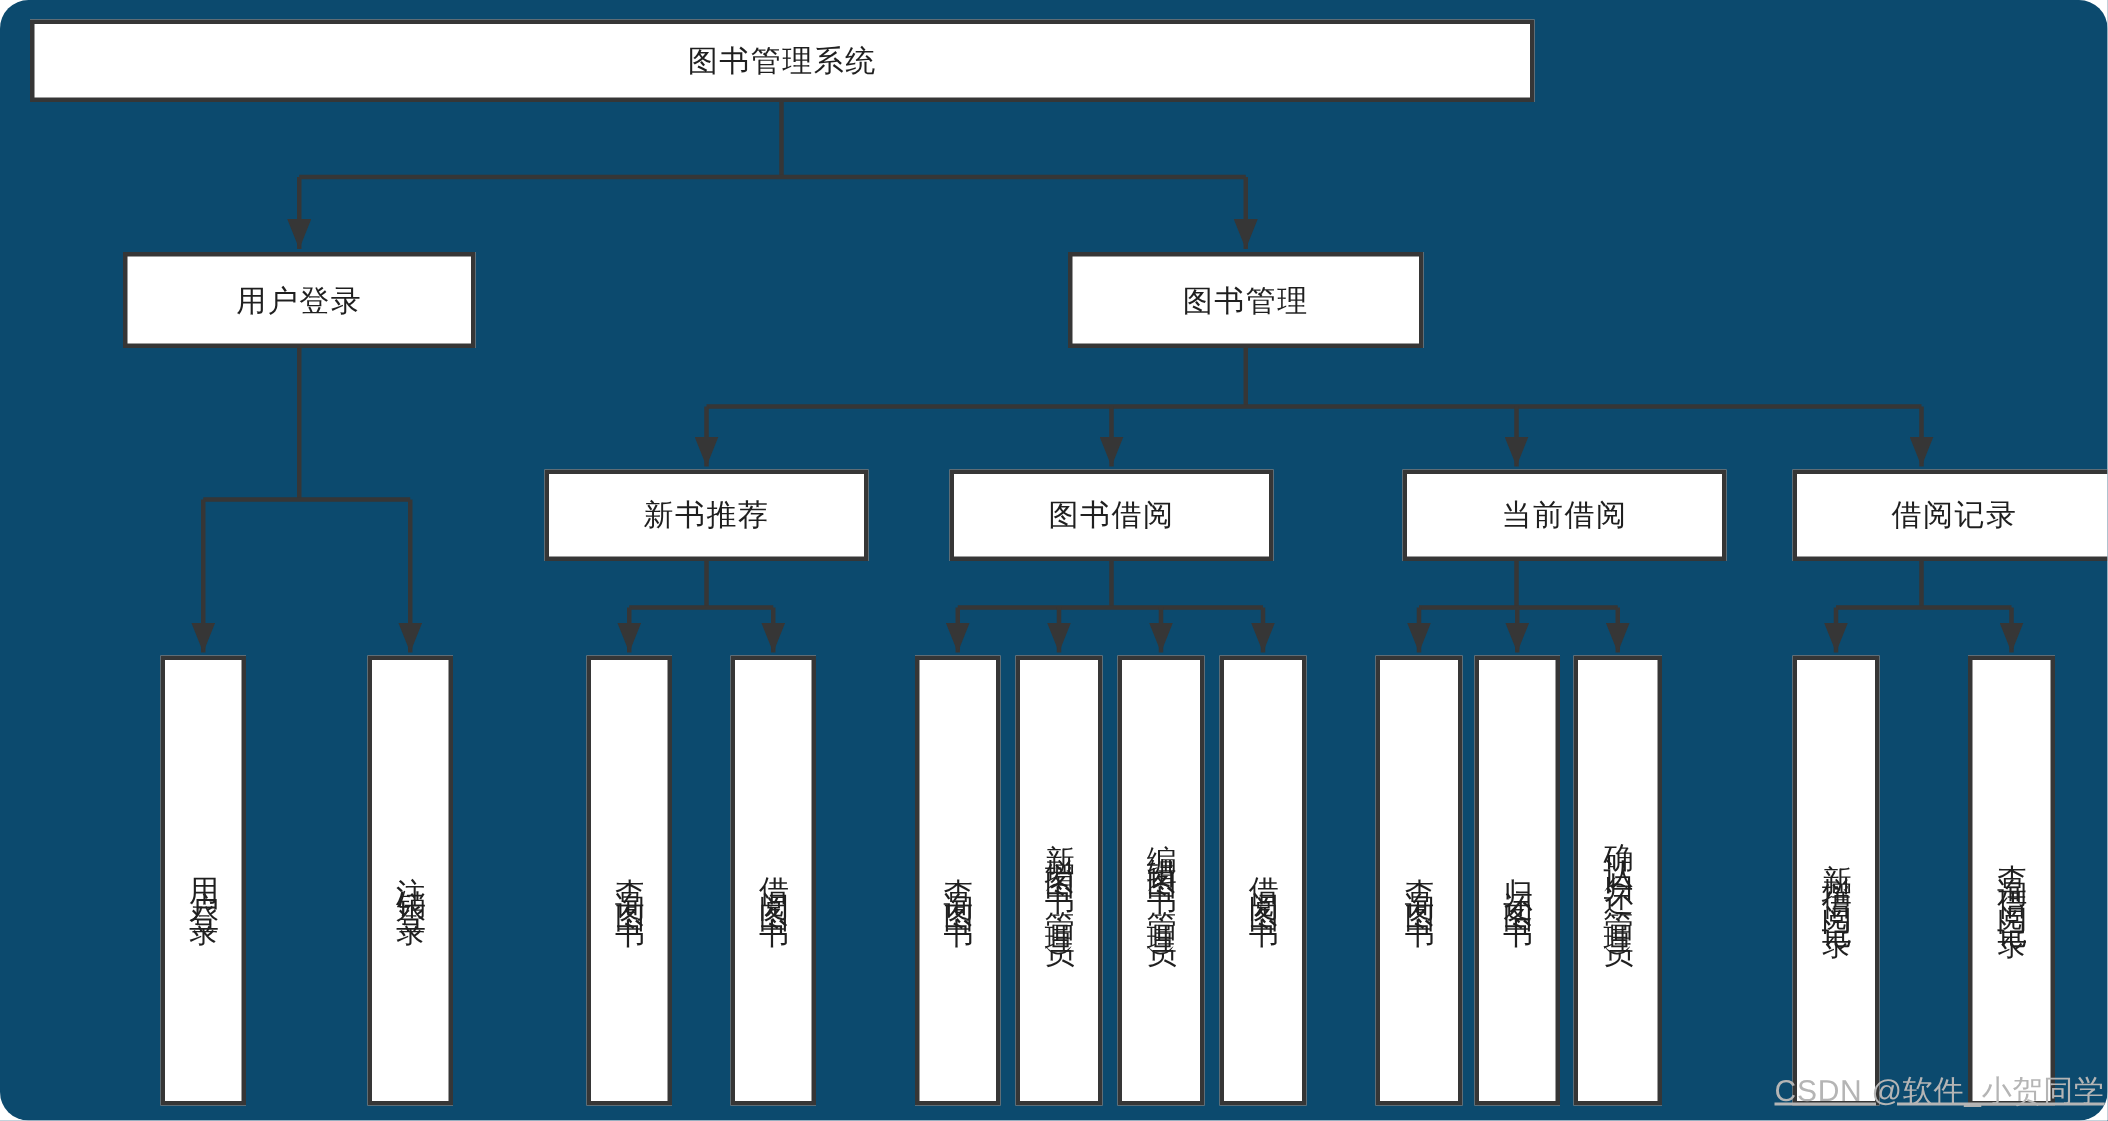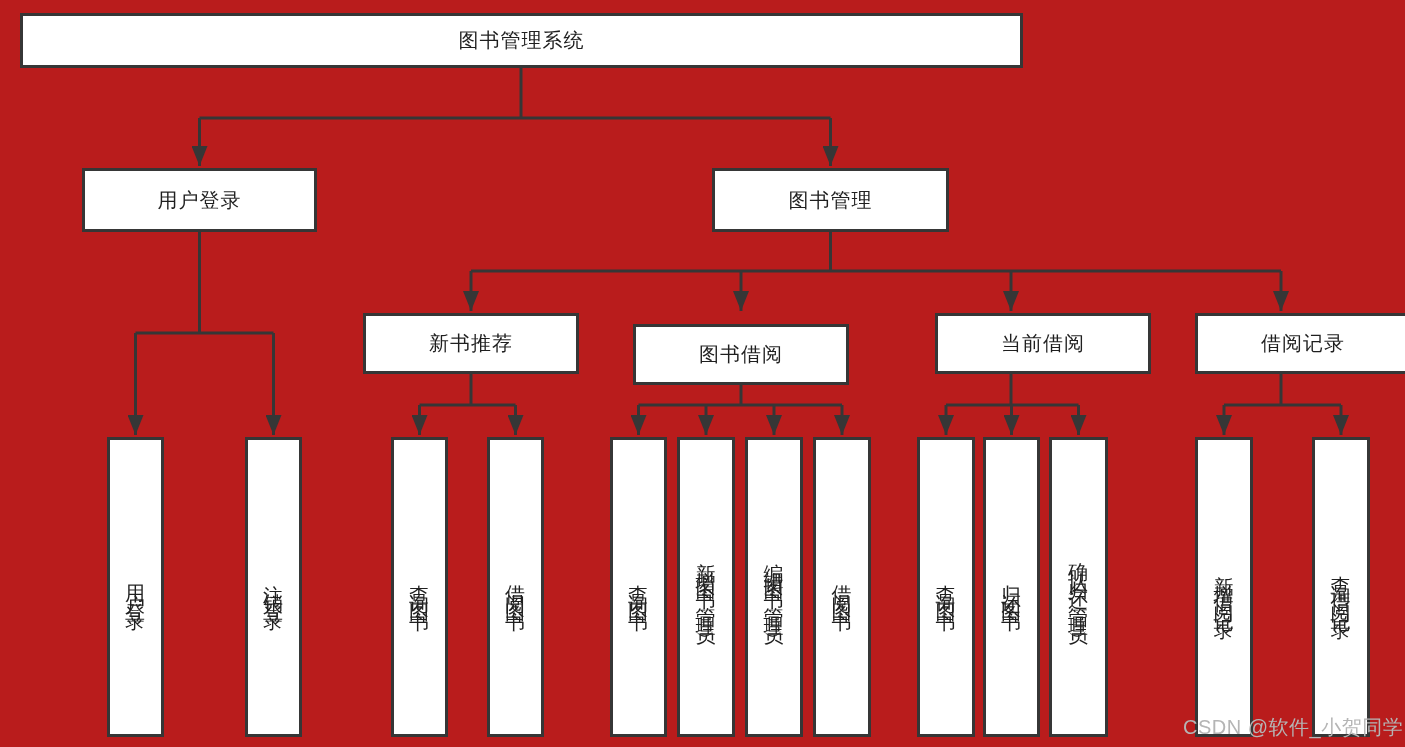--- a/index.html
+++ b/index.html
@@ -4,23 +4,24 @@
 <style>
   html, body {
     margin: 0;
     padding: 0;
     background: #ffffff;
   }
   .canvas {
     position: relative;
     width: 1405px;
     height: 747px;
-    background: #b91c1c;
+    background: #0c4a6e;
     font-family: "Liberation Sans", sans-serif;
     overflow: hidden;
+    border-radius: 19px;
   }
   .connectors {
     position: absolute;
     left: 0;
     top: 0;
     z-index: 1;
   }
   .node {
     position: absolute;
     box-sizing: border-box;
@@ -47,20 +48,21 @@
   .watermark {
     position: absolute;
     left: 1183px;
     top: 714px;
     font-size: 20px;
     color: #b5b5b5;
     letter-spacing: 0.5px;
     white-space: nowrap;
     z-index: 10;
     pointer-events: none;
+    text-decoration: underline;
   }
 </style>
 </head>
 <body>
 
 <div class="canvas">
 
   <svg class="connectors" width="1405" height="747" viewBox="0 0 1405 747">
     <defs>
       <marker id="arrow" markerUnits="userSpaceOnUse" markerWidth="20" markerHeight="16" refX="20" refY="8" orient="auto">
@@ -110,21 +112,21 @@
       <path d="M1341,405 L1341,435" marker-end="url(#arrow)"></path>
     </g>
   </svg>
 
   <div class="node hbox" style="left:20px; top:13px; width:1003px; height:55px;">图书管理系统</div>
 
   <div class="node hbox" style="left:82px; top:168px; width:235px; height:64px;">用户登录</div>
   <div class="node hbox" style="left:363px; top:313px; width:216px; height:61px;">新书推荐</div>
 
   <div class="node hbox" style="left:712px; top:168px; width:237px; height:64px;">图书管理</div>
-  <div class="node hbox" style="left:633px; top:324px; width:216px; height:61px;text-align:right;">图书借阅</div>
+  <div class="node hbox" style="left:633px; top:313px; width:216px; height:61px;text-align:right;">图书借阅</div>
   <div class="node hbox" style="left:903px; top:313px; width:216px; height:61px;margin-left:32px;">当前借阅</div>
   <div class="node hbox" style="left:1173px; top:313px; width:216px; height:61px;margin-left:22px;">借阅记录</div>
 
   <div class="node vbox" style="left:107px; top:437px; width:57px; height:300px;">用户登录</div>
   <div class="node vbox" style="left:245px; top:437px; width:57px; height:300px;">注销登录</div>
 
   <div class="node vbox" style="left:391px; top:437px; width:57px; height:300px;">查询图书</div>
   <div class="node vbox" style="left:487px; top:437px; width:57px; height:300px;">借阅图书</div>
 
   <div class="node vbox" style="left:610px; top:437px; width:57px; height:300px;">查询图书</div>

